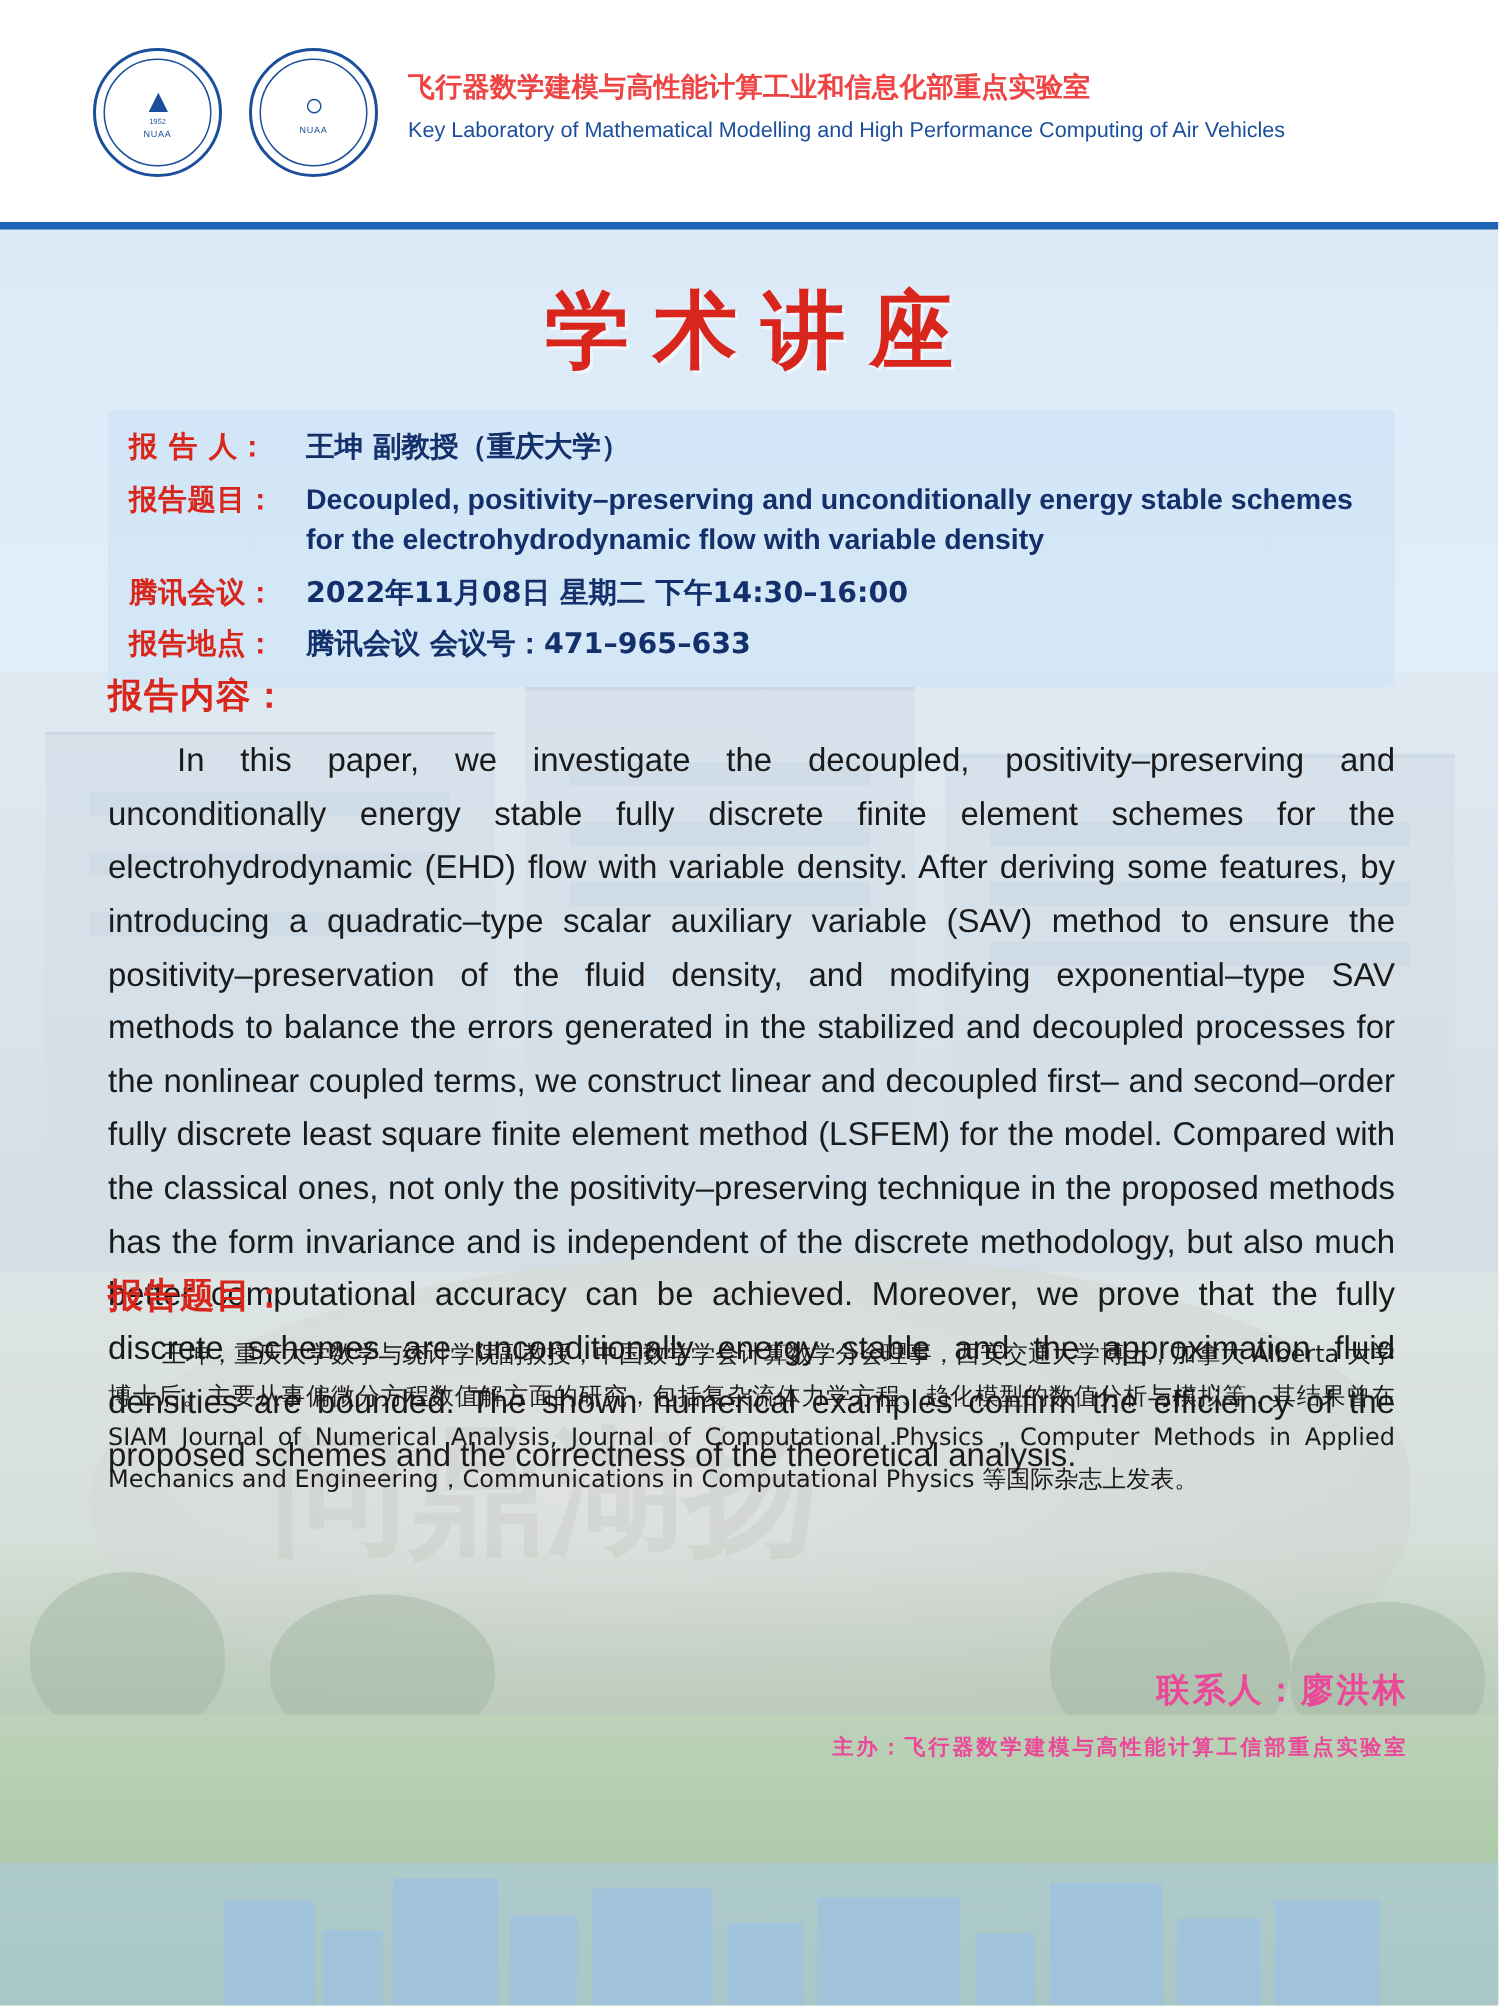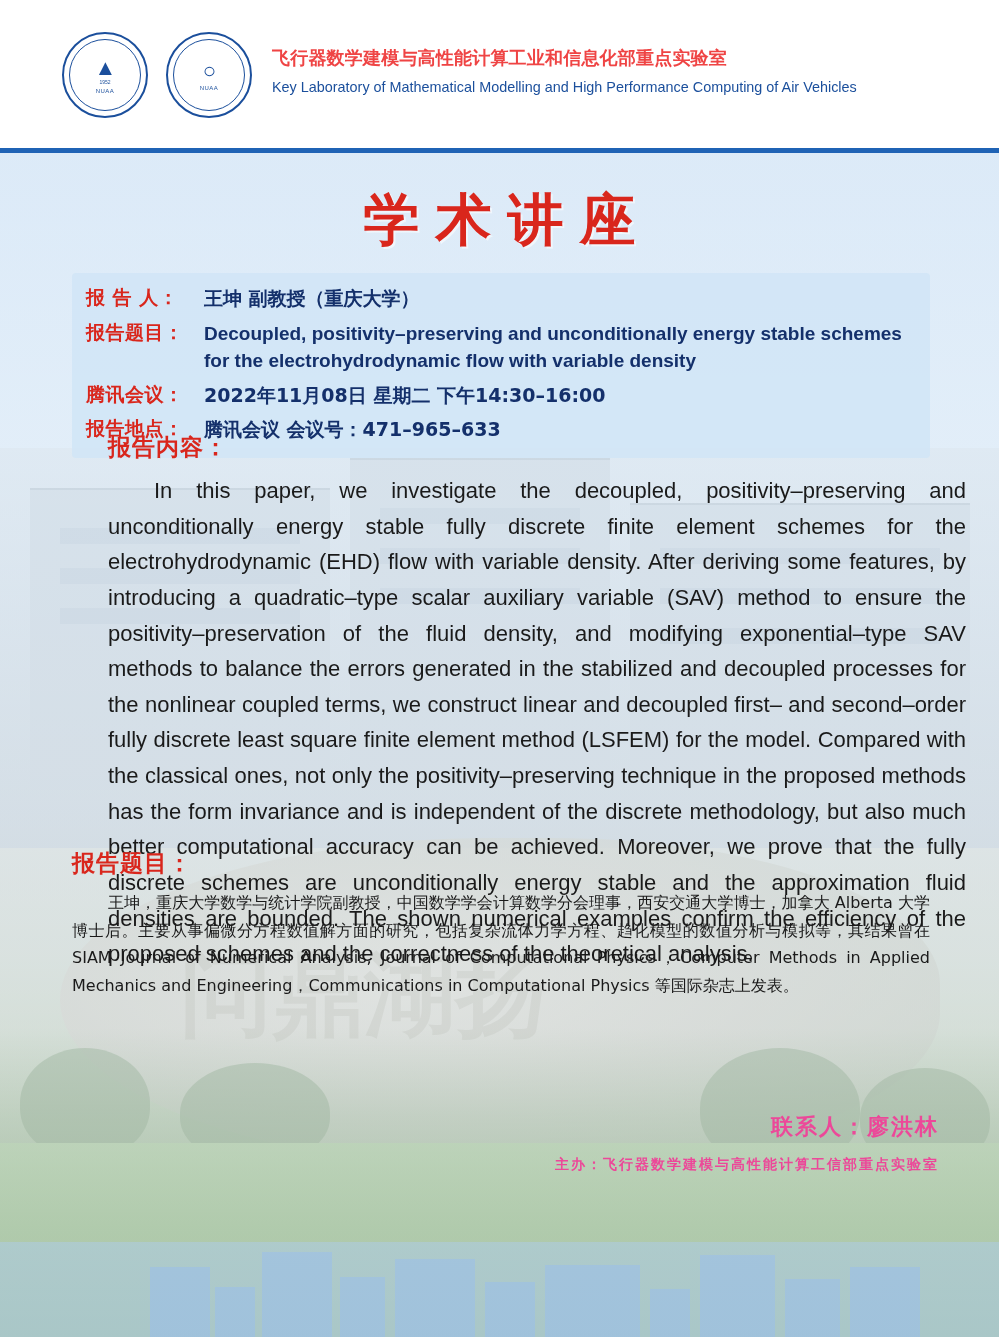--- a/index.html
+++ b/index.html
@@ -257,21 +257,21 @@
   }
   .para-cn {
     color: #1a1a1a;
     font-size: 16px;
     line-height: 1.72;
     text-align: justify;
     text-indent: 36px;
     font-family: "DejaVu Sans", "Liberation Sans", sans-serif;
   }
 
-  .sec-abstract { top: 284px; margin-left: 36px; }
+  .sec-abstract { top: 300px; }
   .sec-bio { top: 700px; }
 
   .footer-lines {
     position: absolute;
     right: 60px;
     top: 964px;
     text-align: right;
     color: #ec4899;
     font-family: "DejaVu Serif", "Liberation Serif", serif;
     font-weight: bold;

